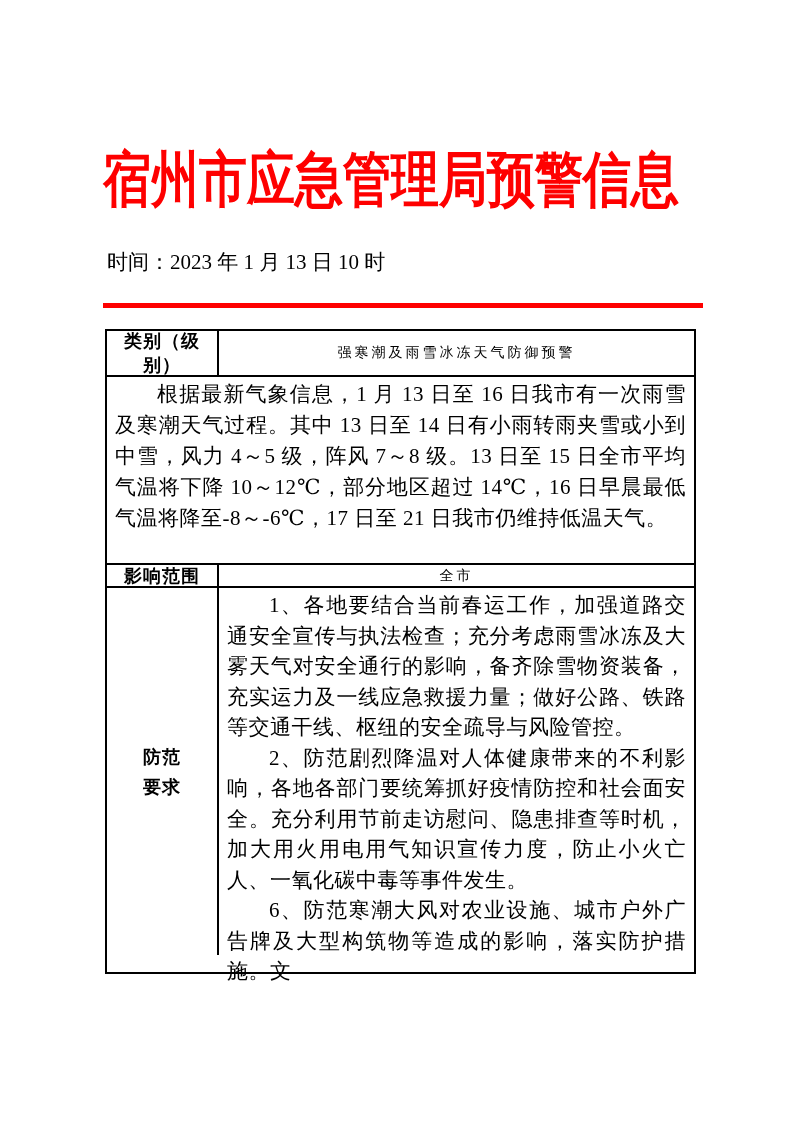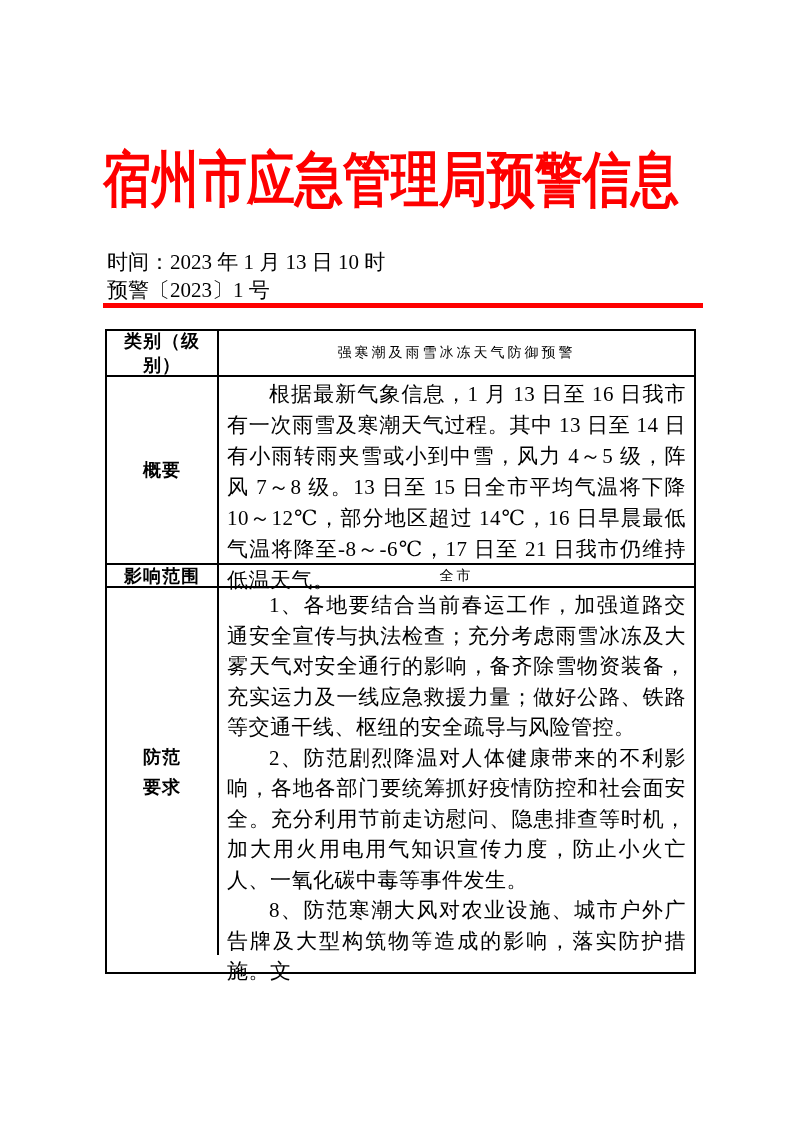--- a/index.html
+++ b/index.html
@@ -56,47 +56,45 @@
   .measures-cell{line-height:30.5px}
   p.para{margin:0;text-indent:2em}
 </style>
 </head>
 <body>
 
 <div class="page-title" style="color: rgb(254, 0, 0);">宿州市应急管理局预警信息</div>
 
 <div class="meta-row">
   <span>时间：2023 年 1 月 13 日 10 时</span>
-  <span>预警〔2023〕1 号</span>
 </div>
 
 <div class="red-rule" style="background: rgb(254, 0, 0);"></div>
 
 <div class="doc-table">
 
   <div class="t-row r1">
     <div class="label-cell">类别（级别）</div>
     <div class="content-cell center-cell">强寒潮及雨雪冰冻天气防御预警</div>
   </div>
 
   <div class="t-row r2">
-    <div class="label-cell">概要</div>
     <div class="content-cell text-cell summary-cell">
       <p class="para">根据最新气象信息，1 月 13 日至 16 日我市有一次雨雪及寒潮天气过程。其中 13 日至 14 日有小雨转雨夹雪或小到中雪，风力 4～5 级，阵风 7～8 级。13 日至 15 日全市平均气温将下降 10～12℃，部分地区超过 14℃，16 日早晨最低气温将降至-8～-6℃，17 日至 21 日我市仍维持低温天气。</p>
     </div>
   </div>
 
   <div class="t-row r3">
     <div class="label-cell">影响范围</div>
     <div class="content-cell center-cell">全市</div>
   </div>
 
   <div class="t-row r4">
     <div class="label-cell prewrap">防范
 要求</div>
     <div class="content-cell text-cell measures-cell">
       <p class="para">1、各地要结合当前春运工作，加强道路交通安全宣传与执法检查；充分考虑雨雪冰冻及大雾天气对安全通行的影响，备齐除雪物资装备，充实运力及一线应急救援力量；做好公路、铁路等交通干线、枢纽的安全疏导与风险管控。</p>
       <p class="para">2、防范剧烈降温对人体健康带来的不利影响，各地各部门要统筹抓好疫情防控和社会面安全。充分利用节前走访慰问、隐患排查等时机，加大用火用电用气知识宣传力度，防止小火亡人、一氧化碳中毒等事件发生。</p>
-      <p class="para">8、防范寒潮大风对农业设施、城市户外广告牌及大型构筑物等造成的影响，落实防护措施。文</p>
+      <p class="para">6、防范寒潮大风对农业设施、城市户外广告牌及大型构筑物等造成的影响，落实防护措施。文</p>
     </div>
   </div>
 
 </div>
 
 </body></html>

